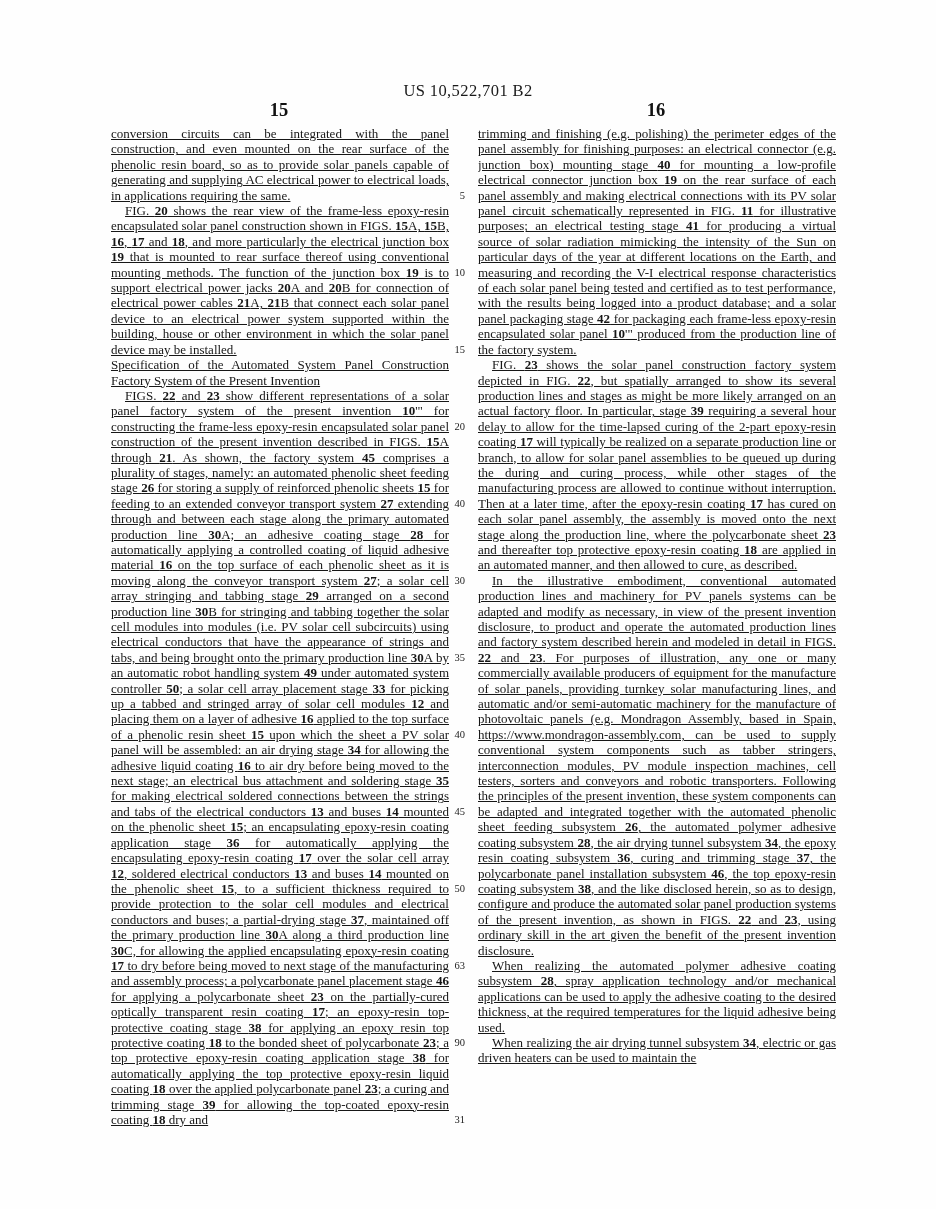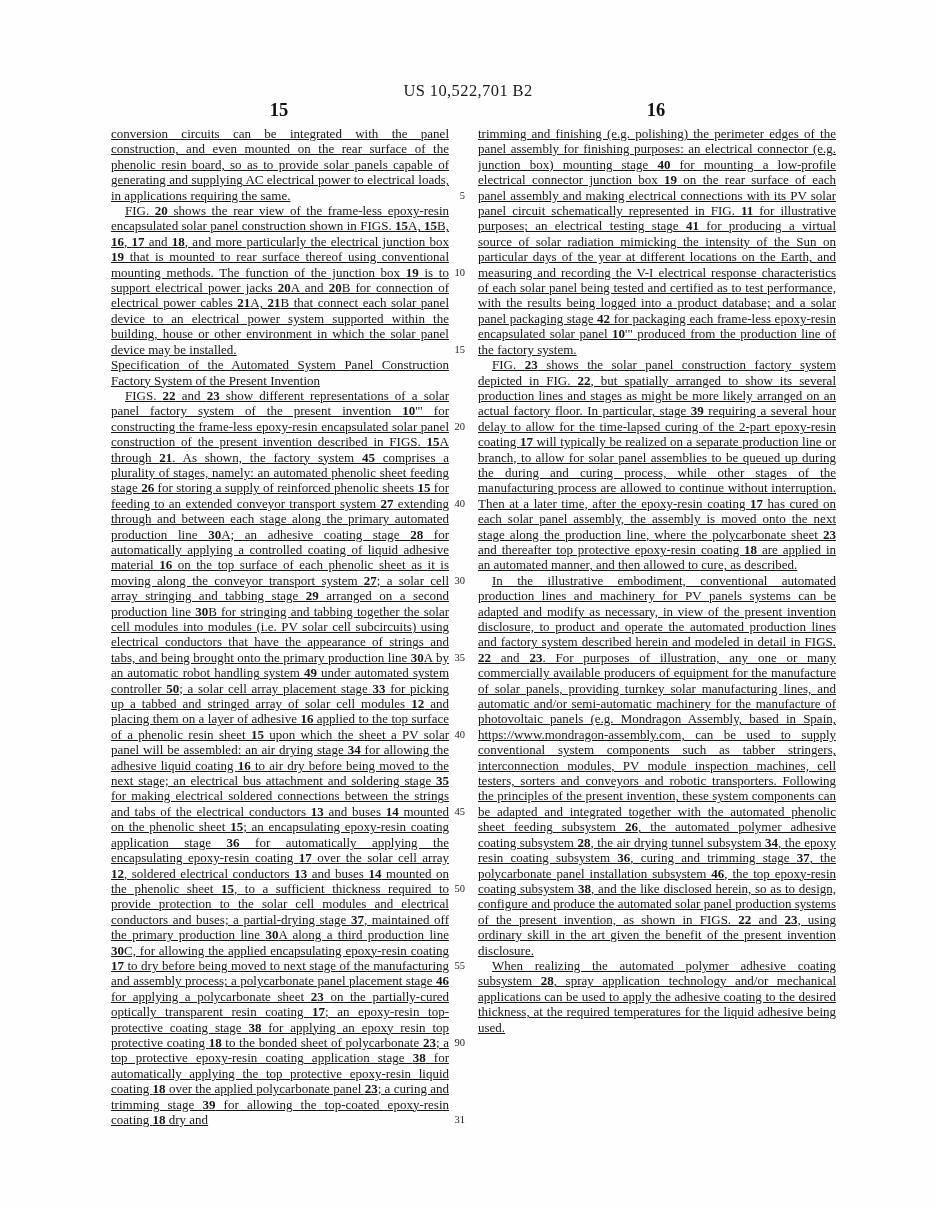--- a/index.html
+++ b/index.html
@@ -87,31 +87,32 @@
       <span class="lnum" style="top: 61.6px;">5</span>
       <span class="lnum" style="top: 138.6px;">10</span>
       <span class="lnum" style="top: 215.6px;">15</span>
       <span class="lnum" style="top: 292.6px;">20</span>
       <span class="lnum" style="top: 369.6px;">40</span>
       <span class="lnum" style="top: 446.6px;">30</span>
       <span class="lnum" style="top: 523.6px;">35</span>
       <span class="lnum" style="top: 600.6px;">40</span>
       <span class="lnum" style="top: 677.6px;">45</span>
       <span class="lnum" style="top: 754.6px;">50</span>
-      <span class="lnum" style="top: 831.6px;">55</span>
+      <span class="lnum" style="top: 831.6px;">63</span>
       <span class="lnum" style="top: 908.6px;">90</span>
       <span class="lnum" style="top: 985.6px;">31</span>
     </div>
 
   <div class="textcol textcol-left" id="col-left">
       <p class="para">conversion circuits can be integrated with the panel construction, and even mounted on the rear surface of the phenolic resin board, so as to provide solar panels capable of generating and supplying AC electrical power to electrical loads, in applications requiring the same.</p>
       <p class="para indent">FIG. <b>20</b> shows the rear view of the frame-less epoxy-resin encapsulated solar panel construction shown in FIGS. <b>15</b>A, <b>15</b>B, <b>16</b>, <b>17</b> and <b>18</b>, and more particularly the electrical junction box <b>19</b> that is mounted to rear surface thereof using conventional mounting methods. The function of the junction box <b>19</b> is to support electrical power jacks <b>20</b>A and <b>20</b>B for connection of electrical power cables <b>21</b>A, <b>21</b>B that connect each solar panel device to an electrical power system supported within the building, house or other environment in which the solar panel device may be installed.</p>
       <p class="para">Specification of the Automated System Panel Construction Factory System of the Present Invention</p>
       <p class="para indent">FIGS. <b>22</b> and <b>23</b> show different representations of a solar panel factory system of the present invention <b>10</b>'" for constructing the frame-less epoxy-resin encapsulated solar panel construction of the present invention described in FIGS. <b>15</b>A through <b>21</b>. As shown, the factory system <b>45</b> comprises a plurality of stages, namely: an automated phenolic sheet feeding stage <b>26</b> for storing a supply of reinforced phenolic sheets <b>15</b> for feeding to an extended conveyor transport system <b>27</b> extending through and between each stage along the primary automated production line <b>30</b>A; an adhesive coating stage <b>28</b> for automatically applying a controlled coating of liquid adhesive material <b>16</b> on the top surface of each phenolic sheet as it is moving along the conveyor transport system <b>27</b>; a solar cell array stringing and tabbing stage <b>29</b> arranged on a second production line <b>30</b>B for stringing and tabbing together the solar cell modules into modules (i.e. PV solar cell subcircuits) using electrical conductors that have the appearance of strings and tabs, and being brought onto the primary production line <b>30</b>A by an automatic robot handling system <b>49</b> under automated system controller <b>50</b>; a solar cell array placement stage <b>33</b> for picking up a tabbed and stringed array of solar cell modules <b>12</b> and placing them on a layer of adhesive <b>16</b> applied to the top surface of a phenolic resin sheet <b>15</b> upon which the sheet a PV solar panel will be assembled: an air drying stage <b>34</b> for allowing the adhesive liquid coating <b>16</b> to air dry before being moved to the next stage; an electrical bus attachment and soldering stage <b>35</b> for making electrical soldered connections between the strings and tabs of the electrical conductors <b>13</b> and buses <b>14</b> mounted on the phenolic sheet <b>15</b>; an encapsulating epoxy-resin coating application stage <b>36</b> for automatically applying the encapsulating epoxy-resin coating <b>17</b> over the solar cell array <b>12</b>, soldered electrical conductors <b>13</b> and buses <b>14</b> mounted on the phenolic sheet <b>15</b>, to a sufficient thickness required to provide protection to the solar cell modules and electrical conductors and buses; a partial-drying stage <b>37</b>, maintained off the primary production line <b>30</b>A along a third production line <b>30</b>C, for allowing the applied encapsulating epoxy-resin coating <b>17</b> to dry before being moved to next stage of the manufacturing and assembly process; a polycarbonate panel placement stage <b>46</b> for applying a polycarbonate sheet <b>23</b> on the partially-cured optically transparent resin coating <b>17</b>; an epoxy-resin top-protective coating stage <b>38</b> for applying an epoxy resin top protective coating <b>18</b> to the bonded sheet of polycarbonate <b>23</b>; a top protective epoxy-resin coating application stage <b>38</b> for automatically applying the top protective epoxy-resin liquid coating <b>18</b> over the applied polycarbonate panel <b>23</b>; a curing and trimming stage <b>39</b> for allowing the top-coated epoxy-resin coating <b>18</b> dry and</p>
     </div>
 
   <div class="textcol textcol-right" id="col-right">
       <p class="para">trimming and finishing (e.g. polishing) the perimeter edges of the panel assembly for finishing purposes: an electrical connector (e.g. junction box) mounting stage <b>40</b> for mounting a low-profile electrical connector junction box <b>19</b> on the rear surface of each panel assembly and making electrical connections with its PV solar panel circuit schematically represented in FIG. <b>11</b> for illustrative purposes; an electrical testing stage <b>41</b> for producing a virtual source of solar radiation mimicking the intensity of the Sun on particular days of the year at different locations on the Earth, and measuring and recording the V-I electrical response characteristics of each solar panel being tested and certified as to test performance, with the results being logged into a product database; and a solar panel packaging stage <b>42</b> for packaging each frame-less epoxy-resin encapsulated solar panel <b>10</b>'" produced from the production line of the factory system.</p>
       <p class="para indent">FIG. <b>23</b> shows the solar panel construction factory system depicted in FIG. <b>22</b>, but spatially arranged to show its several production lines and stages as might be more likely arranged on an actual factory floor. In particular, stage <b>39</b> requiring a several hour delay to allow for the time-lapsed curing of the 2-part epoxy-resin coating <b>17</b> will typically be realized on a separate production line or branch, to allow for solar panel assemblies to be queued up during the during and curing process, while other stages of the manufacturing process are allowed to continue without interruption. Then at a later time, after the epoxy-resin coating <b>17</b> has cured on each solar panel assembly, the assembly is moved onto the next stage along the production line, where the polycarbonate sheet <b>23</b> and thereafter top protective epoxy-resin coating <b>18</b> are applied in an automated manner, and then allowed to cure, as described.</p>
       <p class="para indent">In the illustrative embodiment, conventional automated production lines and machinery for PV panels systems can be adapted and modify as necessary, in view of the present invention disclosure, to product and operate the automated production lines and factory system described herein and modeled in detail in FIGS. <b>22</b> and <b>23</b>. For purposes of illustration, any one or many commercially available producers of equipment for the manufacture of solar panels, providing turnkey solar manufacturing lines, and automatic and/or semi-automatic machinery for the manufacture of photovoltaic panels (e.g. Mondragon Assembly, based in Spain, https://www.mondragon-assembly.com, can be used to supply conventional system components such as tabber stringers, interconnection modules, PV module inspection machines, cell testers, sorters and conveyors and robotic transporters. Following the principles of the present invention, these system components can be adapted and integrated together with the automated phenolic sheet feeding subsystem <b>26</b>, the automated polymer adhesive coating subsystem <b>28</b>, the air drying tunnel subsystem <b>34</b>, the epoxy resin coating subsystem <b>36</b>, curing and trimming stage <b>37</b>, the polycarbonate panel installation subsystem <b>46</b>, the top epoxy-resin coating subsystem <b>38</b>, and the like disclosed herein, so as to design, configure and produce the automated solar panel production systems of the present invention, as shown in FIGS. <b>22</b> and <b>23</b>, using ordinary skill in the art given the benefit of the present invention disclosure.</p>
       <p class="para indent">When realizing the automated polymer adhesive coating subsystem <b>28</b>, spray application technology and/or mechanical applications can be used to apply the adhesive coating to the desired thickness, at the required temperatures for the liquid adhesive being used.</p>
+      <p class="para indent">When realizing the air drying tunnel subsystem <b>34</b>, electric or gas driven heaters can be used to maintain the</p>
     </div>
 </div>
 
 </body></html>

